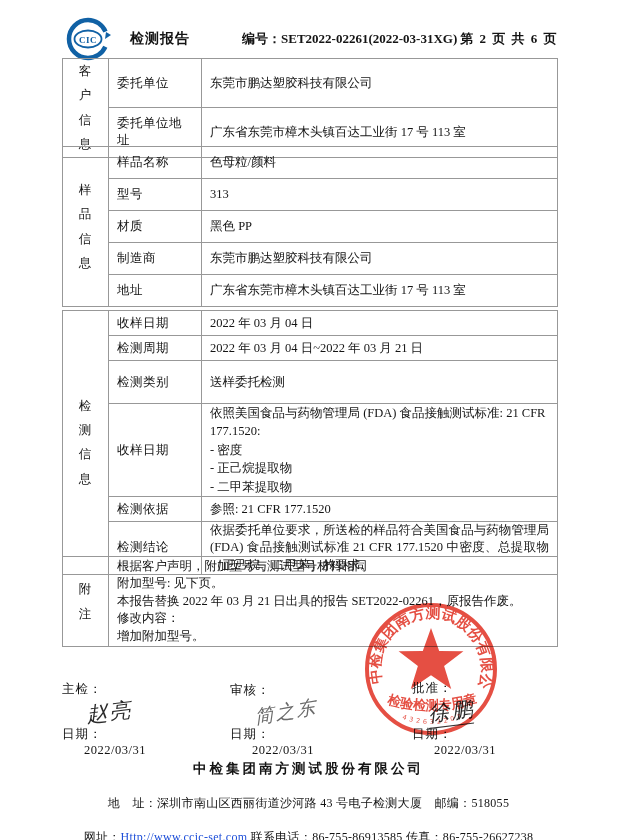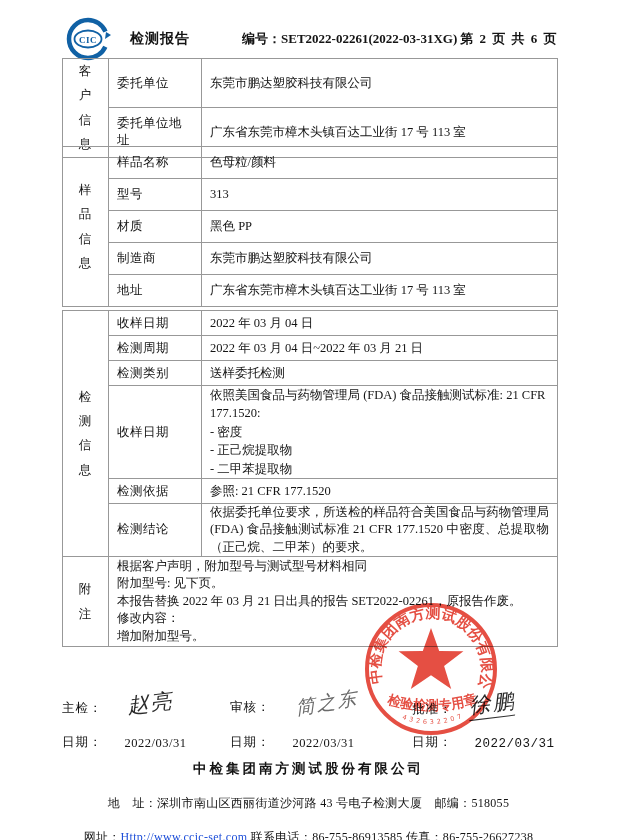--- a/index.html
+++ b/index.html
@@ -23,22 +23,22 @@
   td.val{padding-left:13px;}
   td.pre{white-space:pre-line;line-height:18.4px;padding-top:3px;padding-bottom:3px;}
   td.just{line-height:17.3px;text-align:justify;padding-top:2px;padding-bottom:2px;}
   #t1{top:58px;}  #t2{top:146px;}  #t3{top:310px;}  #t4{top:556px;}
   col.c1{width:46px;} col.c2{width:93px;}
 
   
   .signs{position:absolute;left:62px;top:680px;width:496px;height:78px;font-size:12.5px;}
   .sig-row{display:flex;align-items:center;height:46px;}
   .date-row{display:flex;align-items:center;height:24px;margin-top:4px;}
-  .sg{display:flex;align-items:flex-end;}
-  .sg1{width:168px;} .sg2{width:182px;} .sg3{flex:1;font-family:Liberation Mono, monospace;}
+  .sg{display:flex;align-items:flex-start;flex-direction:column;}
+  .sg1{width:168px;} .sg2{width:182px;} .sg3{flex:1;}
   .sg-label{flex:0 0 auto;letter-spacing:1px;}
   .sig-name{font-size:21px;margin-left:26px;transform:rotate(-7deg) skewX(-14deg);
             color:#2a2a2a;letter-spacing:2px;white-space:nowrap;}
   .sig-name.light{color:#6a6a6a;font-size:19px;transform:rotate(-10deg) skewX(-18deg);}
   .sig-name.approve{border-bottom:1.5px solid #333;margin-left:18px;}
   .date-val{margin-left:22px;letter-spacing:0.5px;}
 
   
   .stamp{position:absolute;left:360px;top:590px;width:142px;height:162px;
          opacity:0.9;mix-blend-mode:multiply;pointer-events:none;}
@@ -127,21 +127,21 @@
     <tbody>
         <tr style="height:25px;">
       <td class="lab" rowspan="6"><span>检测信息</span></td>
       <td class="fld">收样日期</td>
       <td class="val">2022 年 03 月 04 日</td>
     </tr>
     <tr style="height:25px;">
       <td class="fld">检测周期</td>
       <td class="val">2022 年 03 月 04 日~2022 年 03 月 21 日</td>
     </tr>
-    <tr style="height:25px;">
+    <tr style="height:43px;">
       <td class="fld">检测类别</td>
       <td class="val">送样委托检测</td>
     </tr>
     <tr style="height:92px;">
       <td class="fld">收样日期</td>
       <td class="val pre">依照美国食品与药物管理局 (FDA) 食品接触测试标准: 21 CFR
 177.1520:
 -  密度
 -  正己烷提取物
 -  二甲苯提取物</td>

